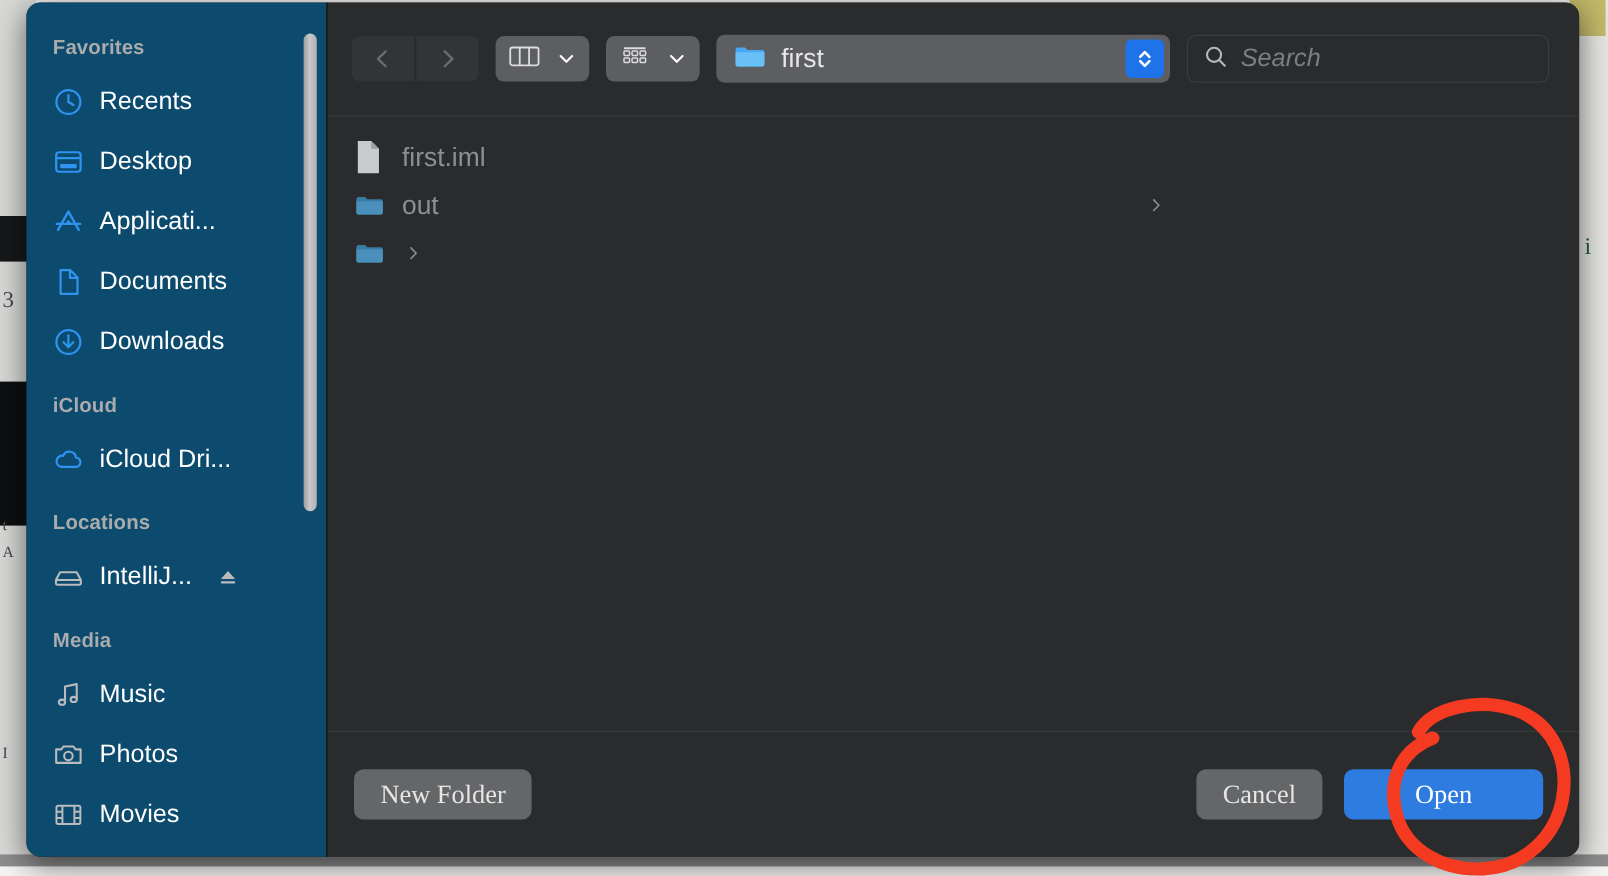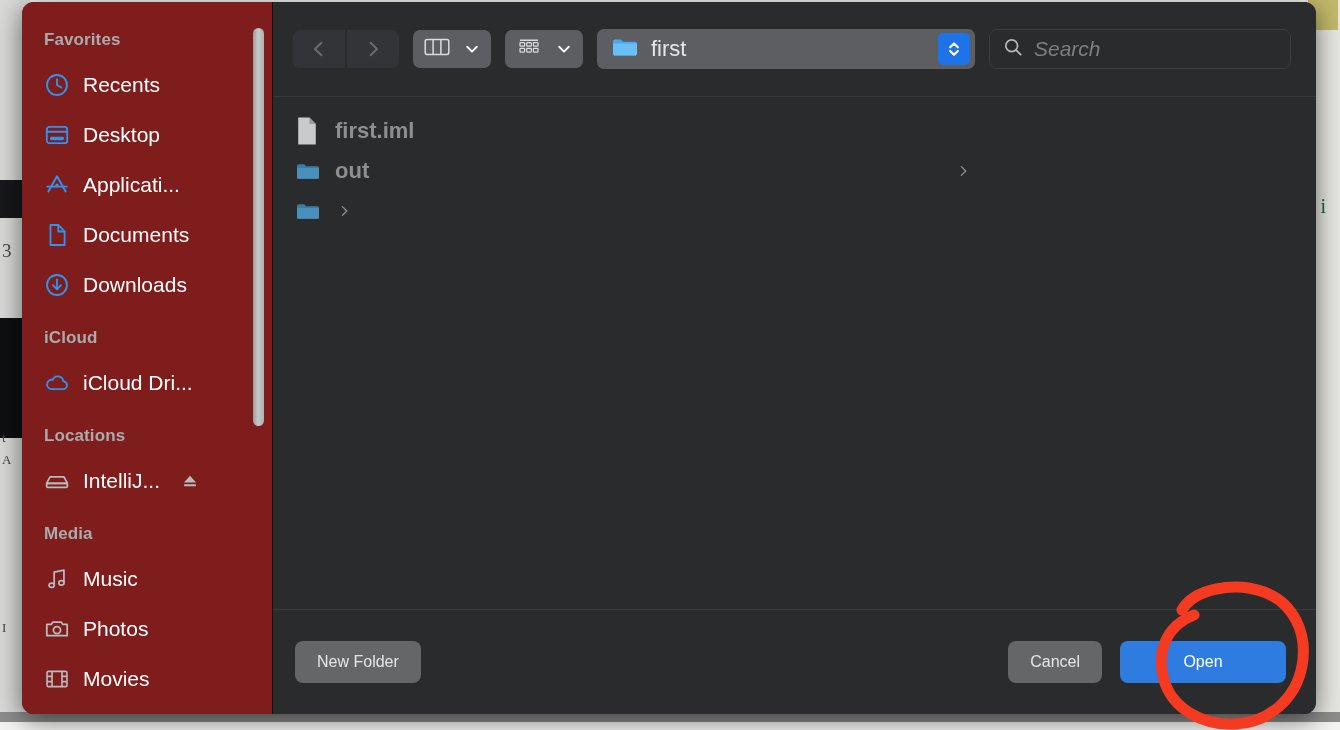--- a/index.html
+++ b/index.html
@@ -90,21 +90,21 @@
     box-shadow: 0 6px 26px rgba(0,0,0,0.55);
     overflow: hidden;
     display: flex;
   }
 
   
   .sidebar {
     position: relative;
     width: 250px;
     height: 100%;
-    background: #7f1d1d;
+    background: #0c4a6e;
     flex: none;
     overflow: hidden;
   }
   .sidebar-inner {
     padding-top: 28px;
   }
   .sb-section-title {
     color: #a9abad;
     font-size: 17px;
     font-weight: bold;
@@ -240,21 +240,20 @@
     height: 1px;
     background: #37393b;
     flex: none;
   }
 
   
   .filelist {
     flex: 1;
     overflow: hidden;
     padding-top: 14px;
-    font-weight: bold;
   }
   .file-row {
     display: flex;
     align-items: center;
     height: 40px;
     padding: 0 28px 0 22px;
     gap: 14px;
   }
   .file-name {
     color: #8d8f91;
@@ -279,22 +278,23 @@
     align-items: center;
     padding: 0 30px 0 22px;
   }
   .btn {
     border-radius: 8px;
     height: 42px;
     display: flex;
     align-items: center;
     justify-content: center;
     padding: 0 22px;
-    font-size: 16px;
+    font-size: 22px;
     white-space: nowrap;
+    font-family: Liberation Serif, serif;
   }
   .btn-gray {
     background: #646668;
     color: #e6e6e7;
   }
   .btn-blue {
     background: #2f7ce0;
     color: #ffffff;
     min-width: 122px;
   }

